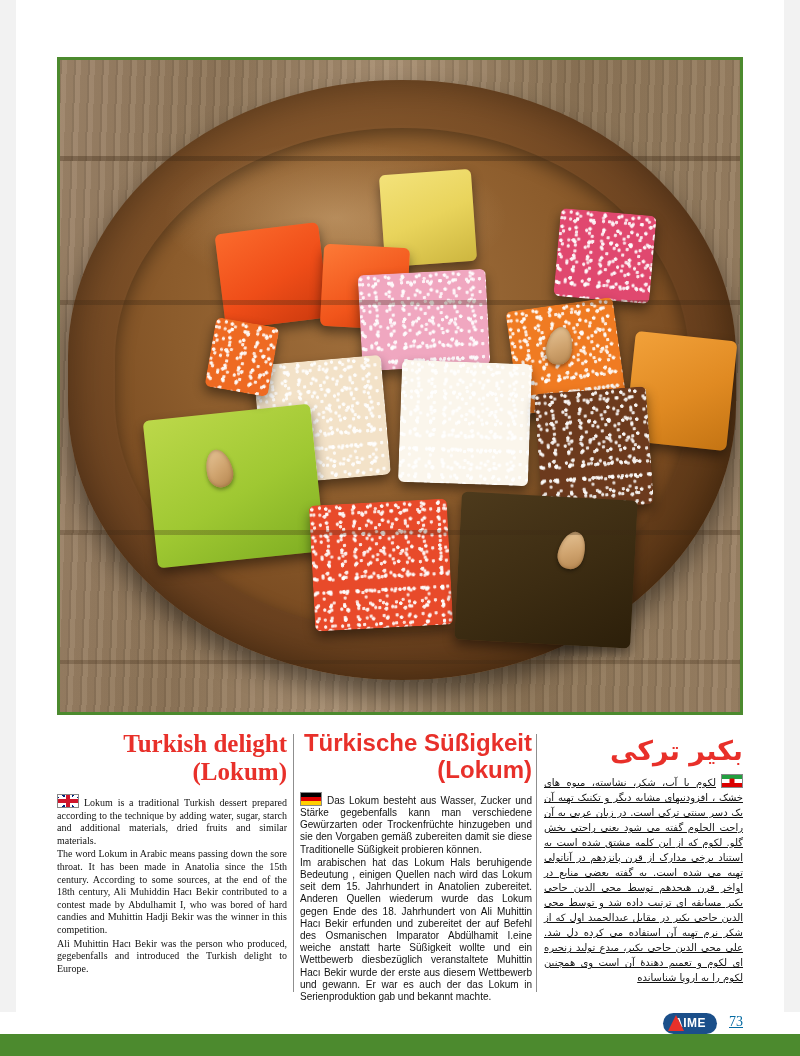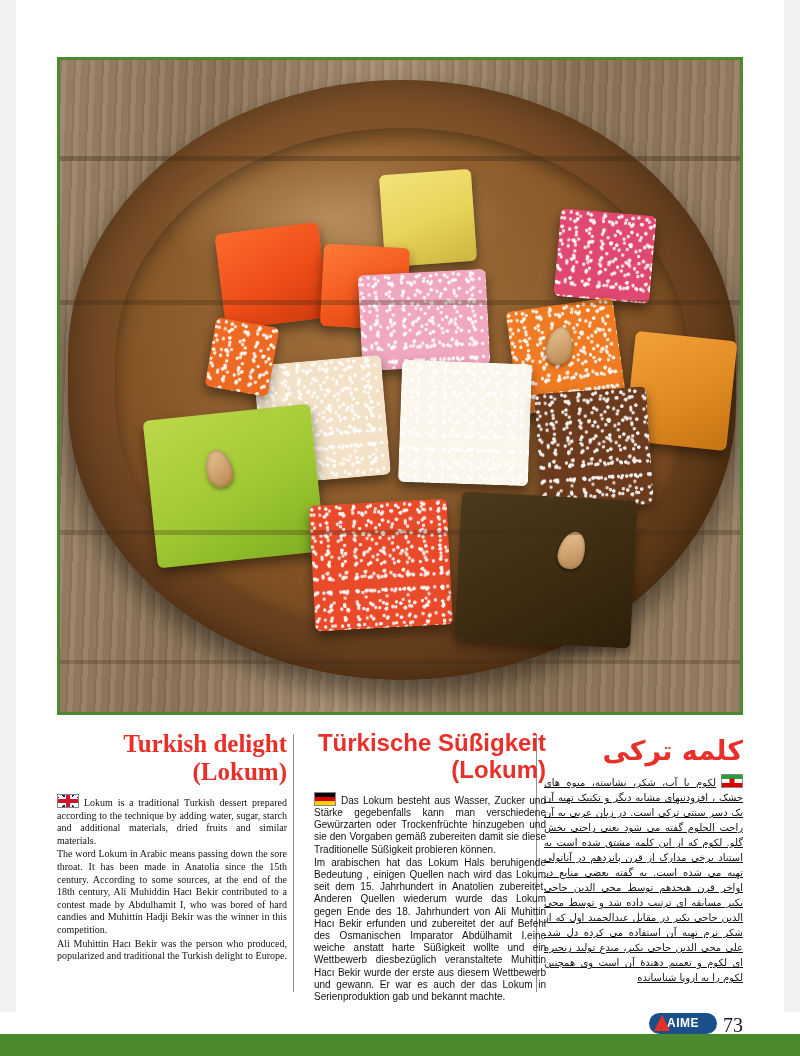--- a/index.html
+++ b/index.html
@@ -115,21 +115,21 @@
   }
 
   
   .columns {
     position: absolute;
     left: 57px; top: 730px;
     width: 686px; height: 272px;
   }
   .col { position: absolute; top: 0; bottom: 0; }
   .col-en { left: 0; width: 230px; }
-  .col-de { left: 257px; width: 232px; }
+  .col-de { left: 243px; width: 232px; }
   .col-fa { left: 487px; width: 199px; }
 
   .divider {
     position: absolute;
     top: 4px; bottom: 10px;
     width: 1px;
     background: #8f8f8f;
   }
   .div-1 { left: 236px; }
   .div-2 { left: 479px; }
@@ -207,27 +207,28 @@
     height: 44px;
     background: #4c8a2e;
   }
   .footer-inner {
     position: absolute; left: 57px; right: 57px; top: 0; bottom: 0;
   }
   .page-no {
     position: absolute;
     right: 0; top: 2px;
     font-family: "Liberation Serif", serif;
-    font-size: 20px;
-    color: #0f172a;
+    font-size: 14px;
+    color: #0369a1;
+    text-decoration: underline;
   }
   .logo {
     position: absolute;
     right: 26px; top: 1px;
-    width: 68px; height: 21px;
+    width: 54px; height: 21px;
     border-radius: 11px;
     background: #1b4f8a;
     color: #fff;
     font-family: "Liberation Sans", sans-serif;
     font-size: 12px;
     font-weight: bold;
     letter-spacing: .5px;
     text-align: center;
     line-height: 21px;
   }
@@ -303,34 +304,34 @@
     <div class="divider div-1"></div>
     <div class="divider div-2"></div>
 
     <div class="col col-en">
       <h2 class="title title-en">Turkish delight
 (Lokum)</h2>
       <p class="body-text para">
         <span class="flag flag-uk"></span><span>Lokum is a traditional Turkish dessert prepared according to the technique by adding water, sugar, starch and additional materials, dried fruits and similar materials.</span>
       </p>
       <p class="body-text para">The word Lokum in Arabic means passing down the sore throat. It has been made in Anatolia since the 15th century. According to some sources, at the end of the 18th century, Ali Muhiddin Hacı Bekir contributed to a contest made by Abdulhamit I, who was bored of hard candies and Muhittin Hadji Bekir was the winner in this competition.</p>
-      <p class="body-text para"> Ali Muhittin Hacı Bekir was the person who produced, popularized and traditional the Turkish delight to Europe.</p>
+      <p class="body-text para"> Ali Muhittin Hacı Bekir was the person who produced, gegebenfalls and introduced the Turkish delight to Europe.</p>
     </div>
 
     <div class="col col-de">
       <h2 class="title title-de">Türkische Süßigkeit
 (Lokum)</h2>
       <p class="body-text body-de para">
         <span class="flag flag-de"></span><span>Das Lokum besteht aus Wasser, Zucker und Stärke gegebenfalls kann man verschiedene Gewürzarten oder Trockenfrüchte hinzugeben und sie den Vorgaben gemäß zubereiten damit sie diese Traditionelle Süßigkeit probieren können.</span>
       </p>
       <p class="body-text body-de para">Im arabischen hat das Lokum Hals beruhigende Bedeutung , einigen Quellen nach wird das Lokum seit dem 15. Jahrhundert in Anatolien zubereitet. Anderen Quellen wiederum wurde das Lokum gegen Ende des 18. Jahrhundert von Ali Muhittin Hacı Bekir erfunden und zubereitet der auf Befehl des Osmanischen Imparator Abdülhamit I.eine weiche anstatt harte Süßigkeit wollte und ein Wettbewerb diesbezüglich veranstaltete  Muhittin Hacı Bekir wurde der erste aus diesem Wettbewerb und gewann. Er war es auch der das Lokum in Serienproduktion gab und bekannt machte.</p>
     </div>
 
     <div class="col col-fa">
-      <h2 class="title title-fa">کلمه ترکی</h2>
+      <h2 class="title title-fa">بکیر ترکی</h2>
       <p class="body-text body-fa para">
         <span class="flag flag-ir"></span><span>لکوم با آب، شکر، نشاسته، میوه های خشک ، افزودنیهای مشابه دیگر و تکنیک تهیه آن یک دسر سنتی ترکی است. در زبان عربی به آن راحت الحلوم گفته می شود یعنی راحتی بخش گلو. لکوم که از این کلمه مشتق شده است به استناد برخی مدارک از قرن پانزدهم در آناتولی تهیه می شده است. به گفته بعضی منابع در اواخر قرن هیجدهم توسط محی الدین حاجی بکیر مسابقه ای ترتیب داده شد و توسط محی الدین حاجی بکیر در مقابل عبدالحمید اول که از شکر نرم تهیه آن استفاده می کرده دل شد. علی محی الدین حاجی بکیر، مبدع تولید زنجیره ای لکوم و تعمیم دهندهٔ آن است وی همچنین لکوم را به اروپا شناسانده</span>
       </p>
     </div>
   </div>
 
   <div class="footer">
     <div class="footer-white">
       <div class="footer-inner">
         <div class="logo">

